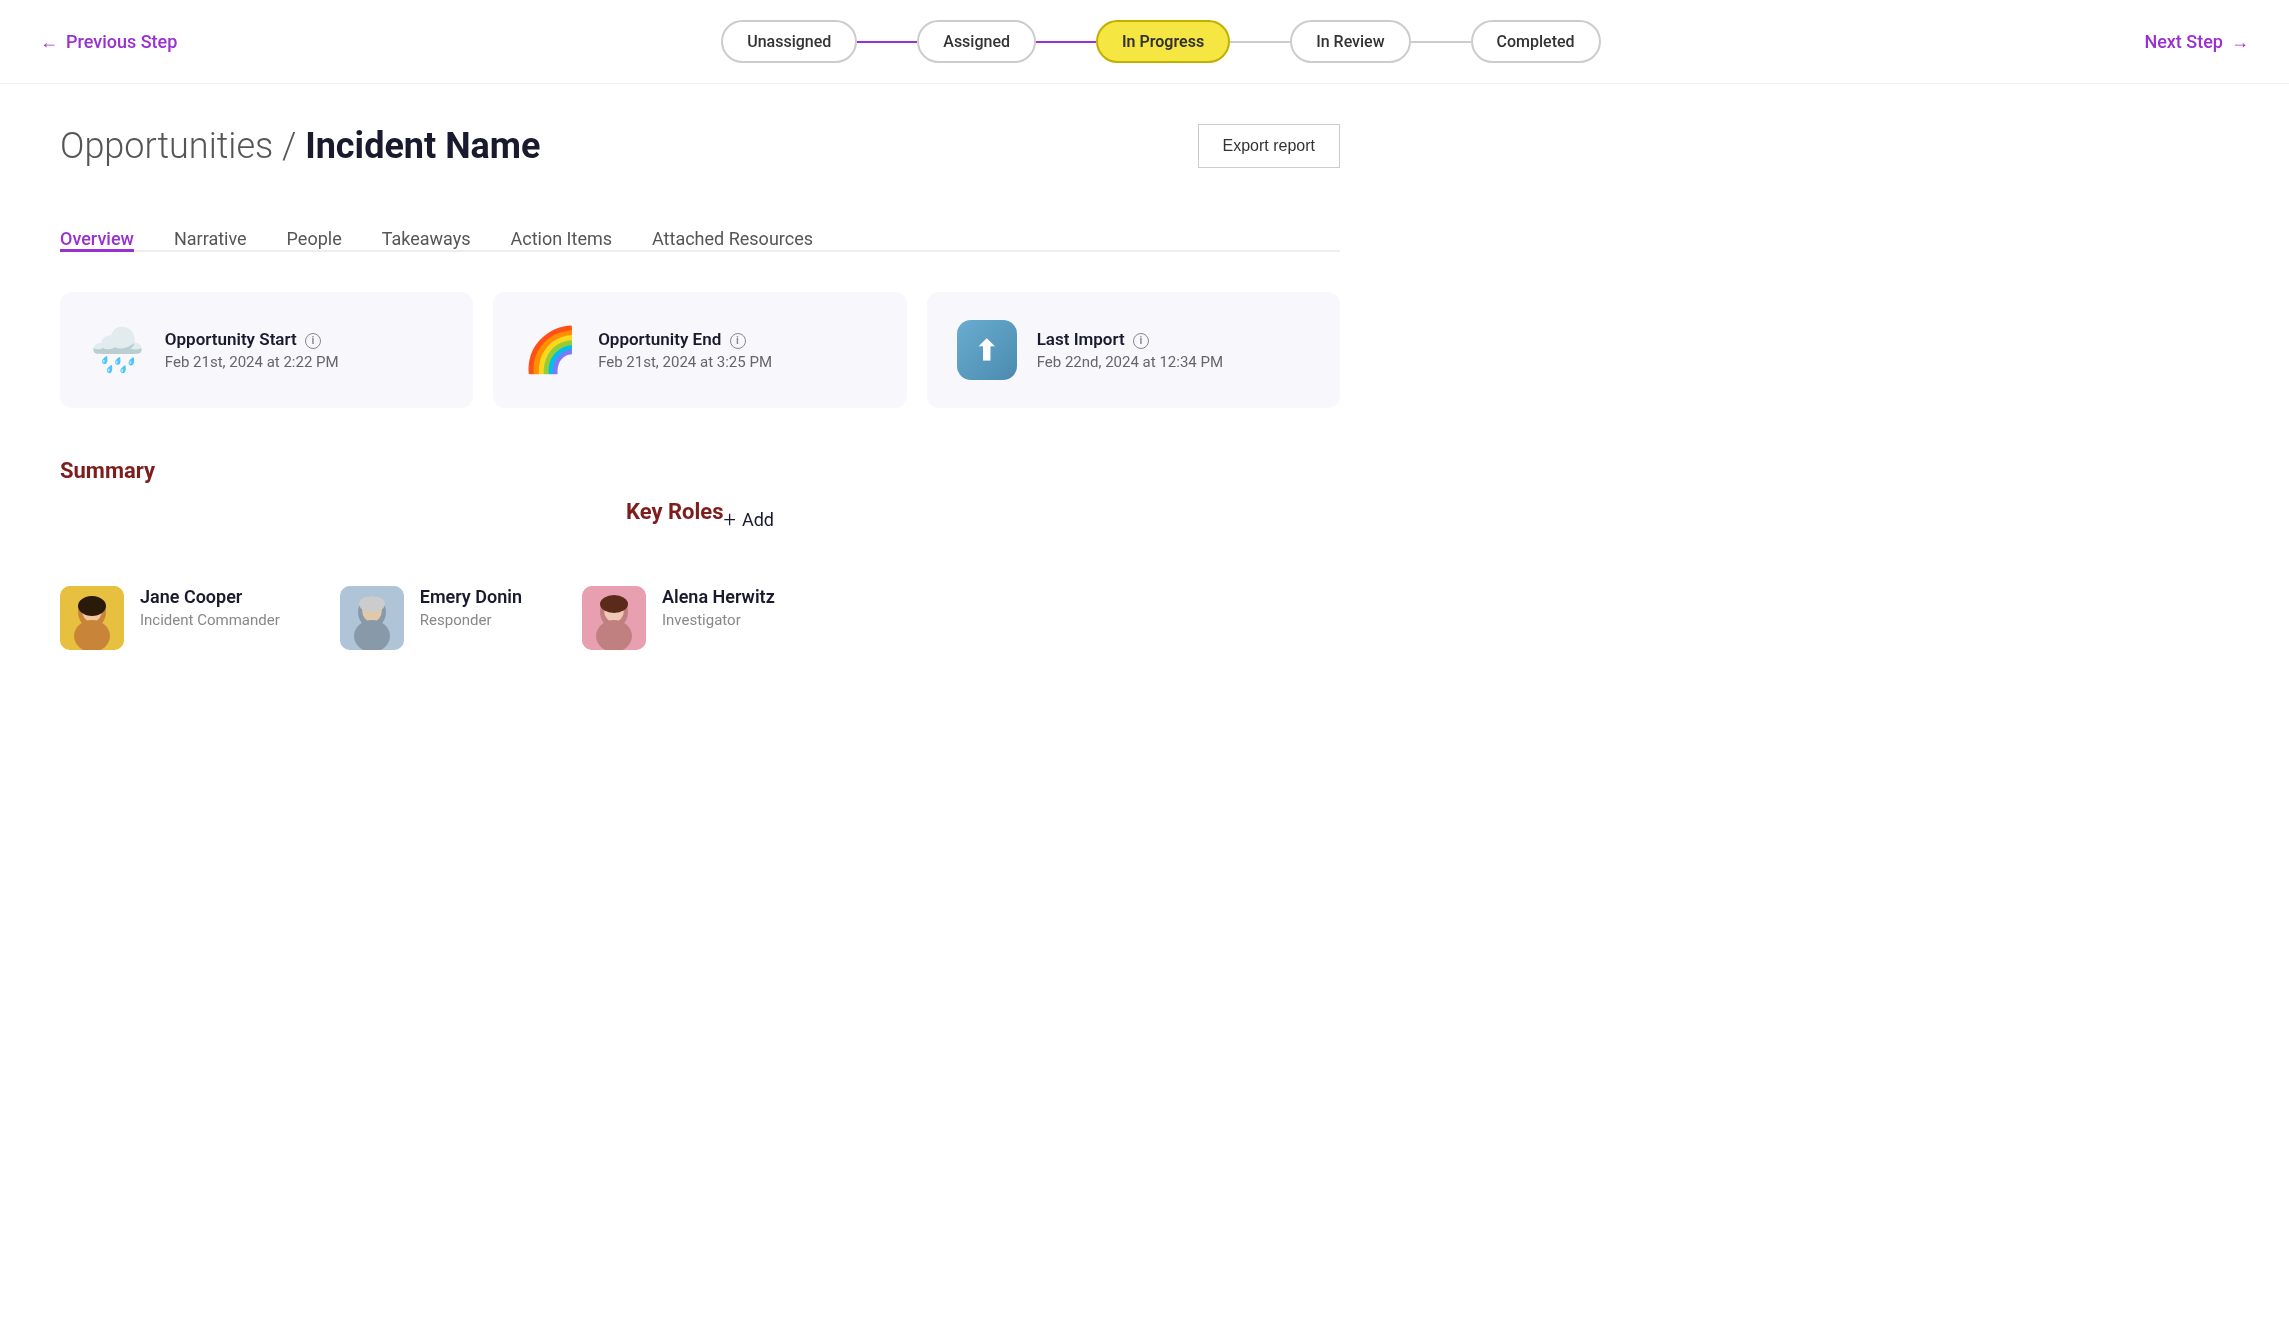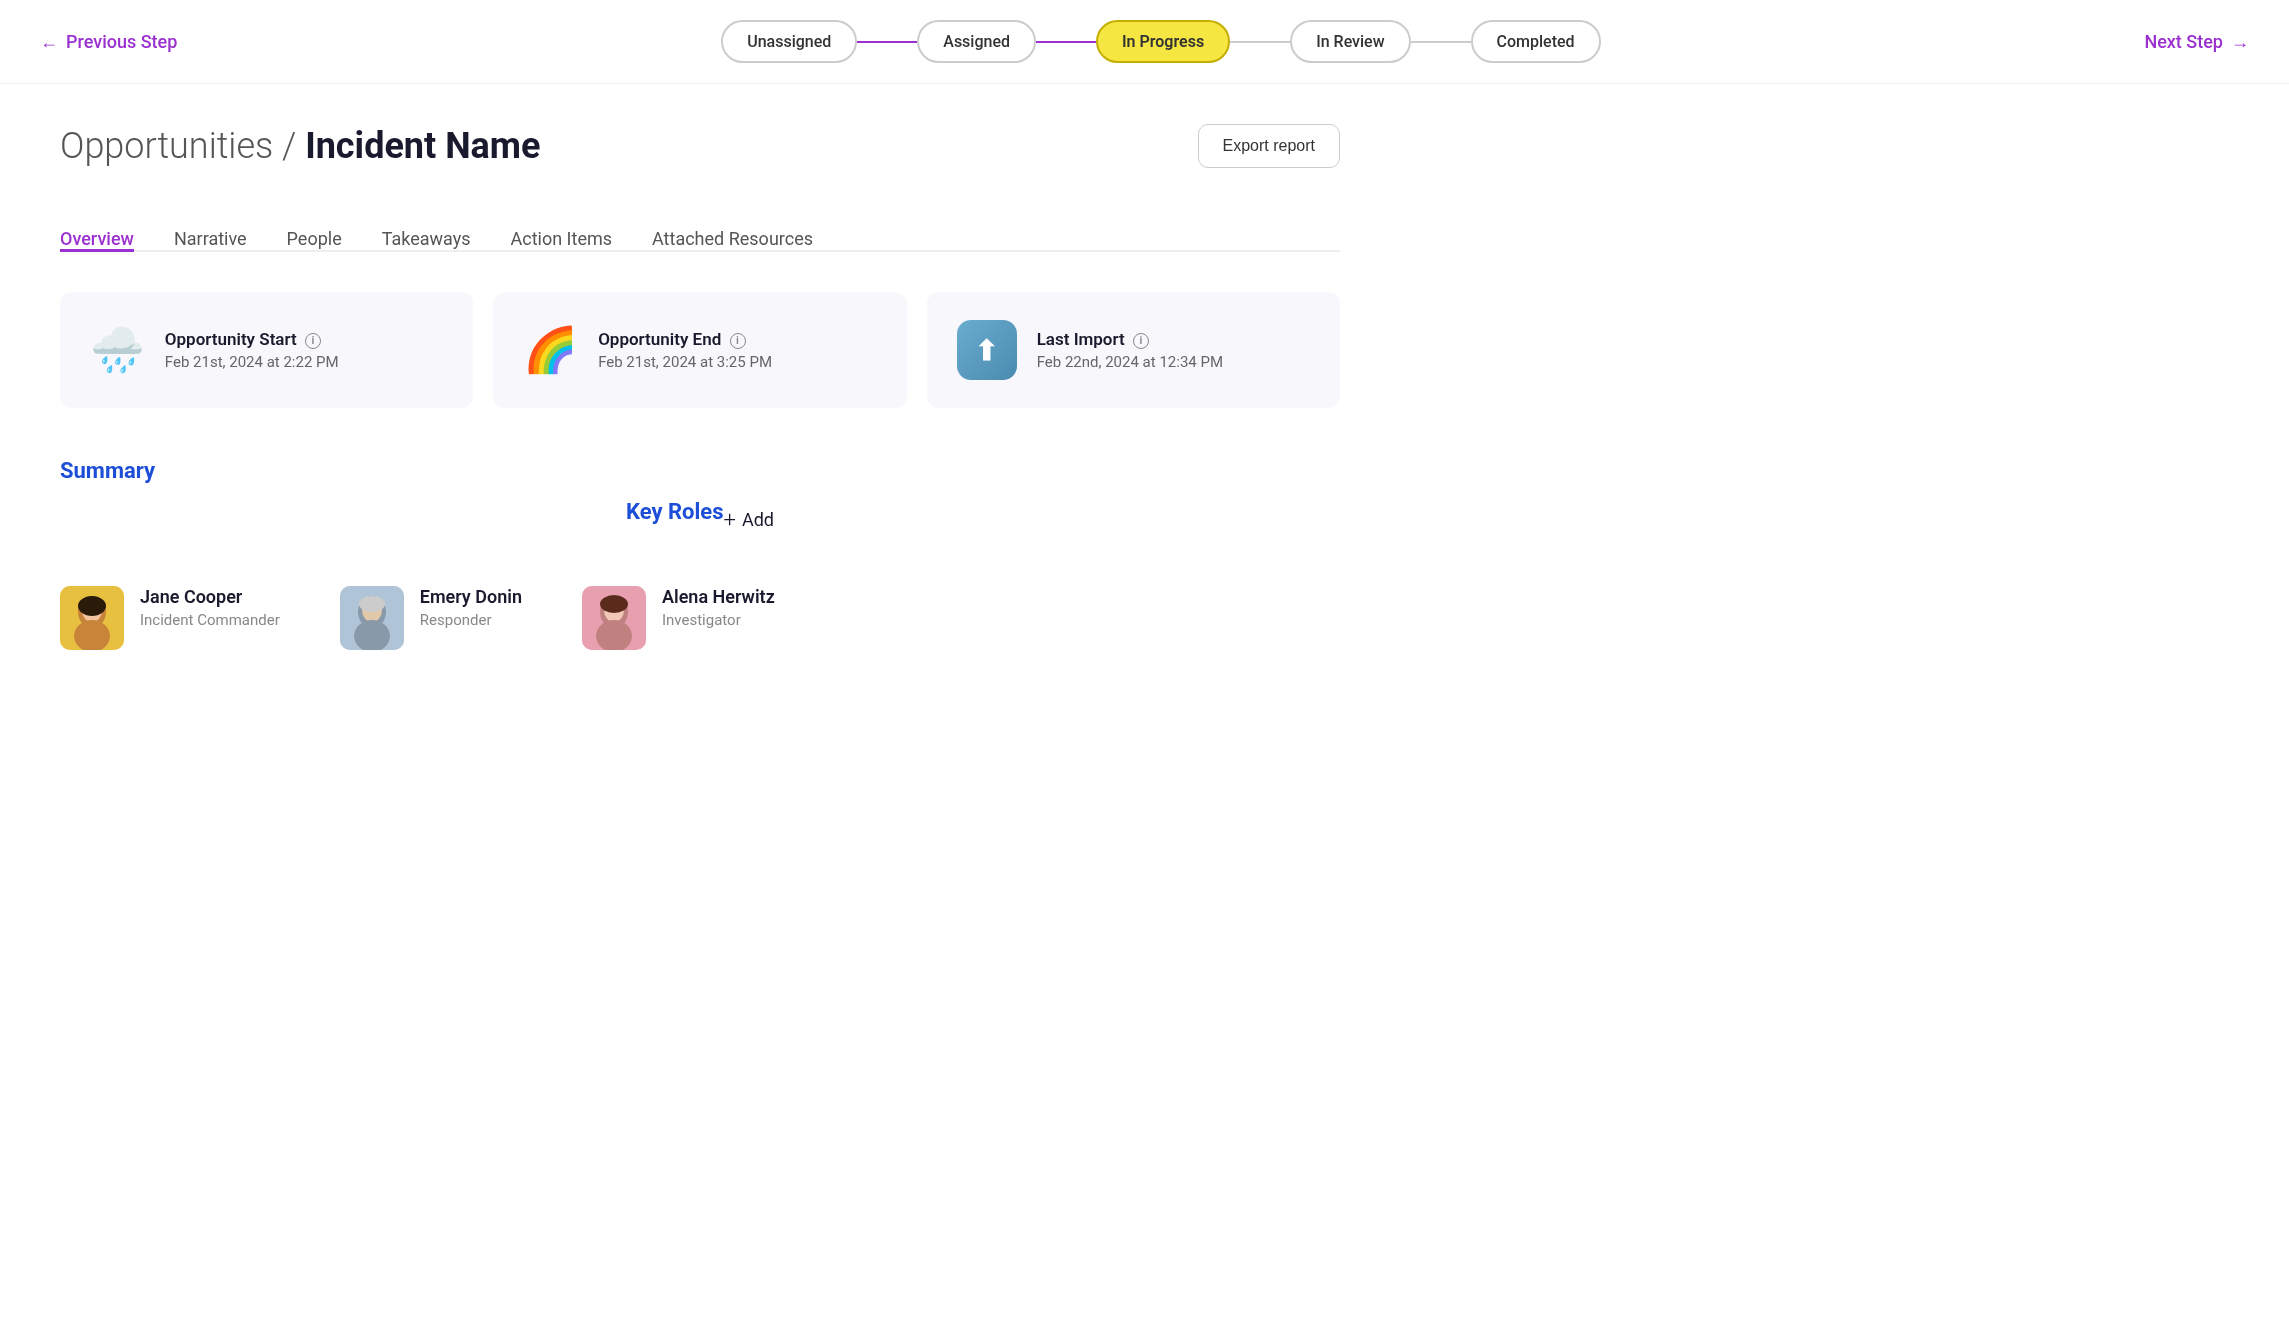--- a/index.html
+++ b/index.html
@@ -79,21 +79,21 @@
       color: #555;
       font-weight: 300;
     }
     .page-title strong {
       color: #1a1a2e;
       font-weight: 700;
     }
     .export-btn {
       border: 1px solid #ccc;
       background: #fff;
-      border-radius: 10px;
+      border-radius: 0;
       padding: 12px 24px;
       font-size: 16px;
       cursor: pointer;
       color: #333;
     }
 
     
     .tabs {
       display: flex;
       gap: 40px;
@@ -165,21 +165,21 @@
     }
     .metric-value {
       font-size: 15px;
       color: #666;
     }
 
     
     .section-title {
       font-size: 22px;
       font-weight: 700;
-      color: #1d4ed8;
+      color: #7f1d1d;
       margin-bottom: 16px;
     }
     .summary-text {
       font-size: 16px;
       color: #aaa;
       margin-bottom: 50px;
       line-height: 1.6;
     }
 
     

